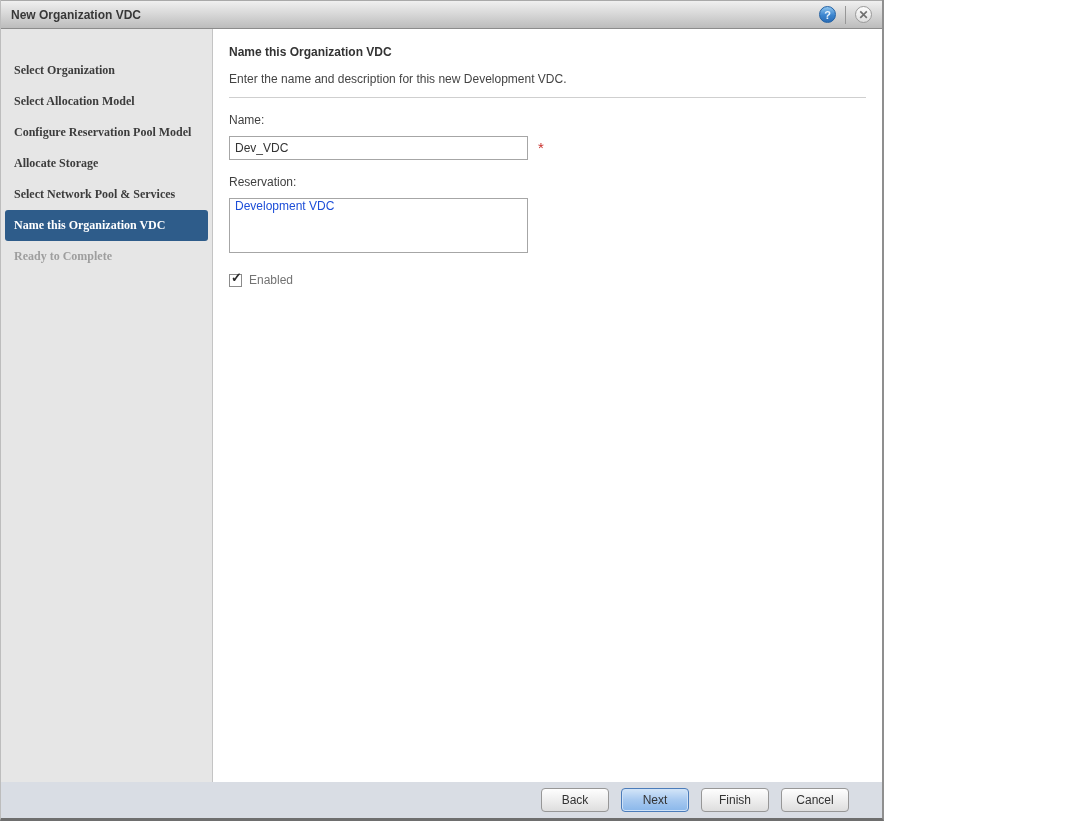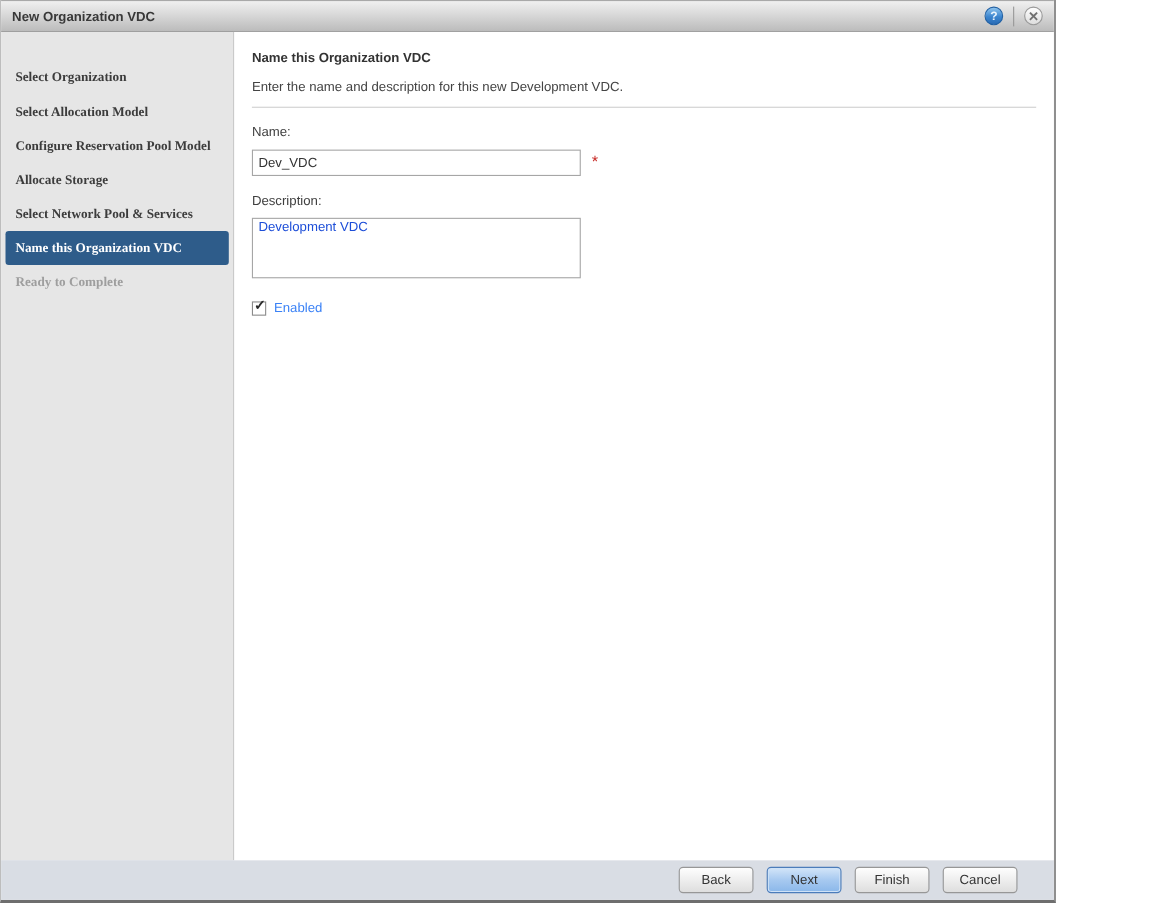--- a/index.html
+++ b/index.html
@@ -4,21 +4,21 @@
 <style>
   * { box-sizing: border-box; margin: 0; padding: 0; }
   html, body { width: 1065px; height: 821px; }
   body {
     font-family: "Liberation Sans", sans-serif;
     font-size: 12px;
     color: #3a3a3a;
     background: #fff;
   }
   .dialog {
-    width: 960px;
+    width: 884px;
     height: 821px;
     border-right: 2px solid #8f8f8f;
     border-bottom: 3px solid #6e6e6e;
     border-left: 1px solid #bdbdbd;
     display: flex;
     flex-direction: column;
     background: #fff;
     justify-content: flex-end;
   }
   
@@ -147,21 +147,21 @@
     position: relative;
     display: inline-block;
   }
   .checkbox .mark {
     position: absolute;
     left: 1px; top: -5px;
     font-size: 13px;
     font-weight: bold;
     color: #2b2b2b;
   }
-  .check-label { margin-left: 7px; color: #3b82f6; }
+  .check-label { margin-left: 7px; color: #737373; }
   .watermark {
     position: absolute;
     right: 31px;
     bottom: 3px;
     font-family: "Liberation Serif", serif;
     font-size: 21px;
     color: #d7343f;
     white-space: nowrap;
   }
   
@@ -219,21 +219,21 @@
       <h1>Name this Organization VDC</h1>
       <div class="subtitle">Enter the name and description for this new Development VDC.</div>
       <hr class="rule">
 
       <div class="field-label">Name:</div>
       <div class="name-row">
         <input class="text-input" type="text" value="Dev_VDC" style="">
         <span class="required">*</span>
       </div>
 
-      <div class="field-label">Description:</div>
+      <div class="field-label">Reservation:</div>
       <textarea class="textarea" style="">Development VDC</textarea>
 
       <div class="check-row">
         <span class="checkbox">
           <span class="mark">✓</span>
         </span>
         <span class="check-label">Enabled</span>
       </div>
 
     </div>

